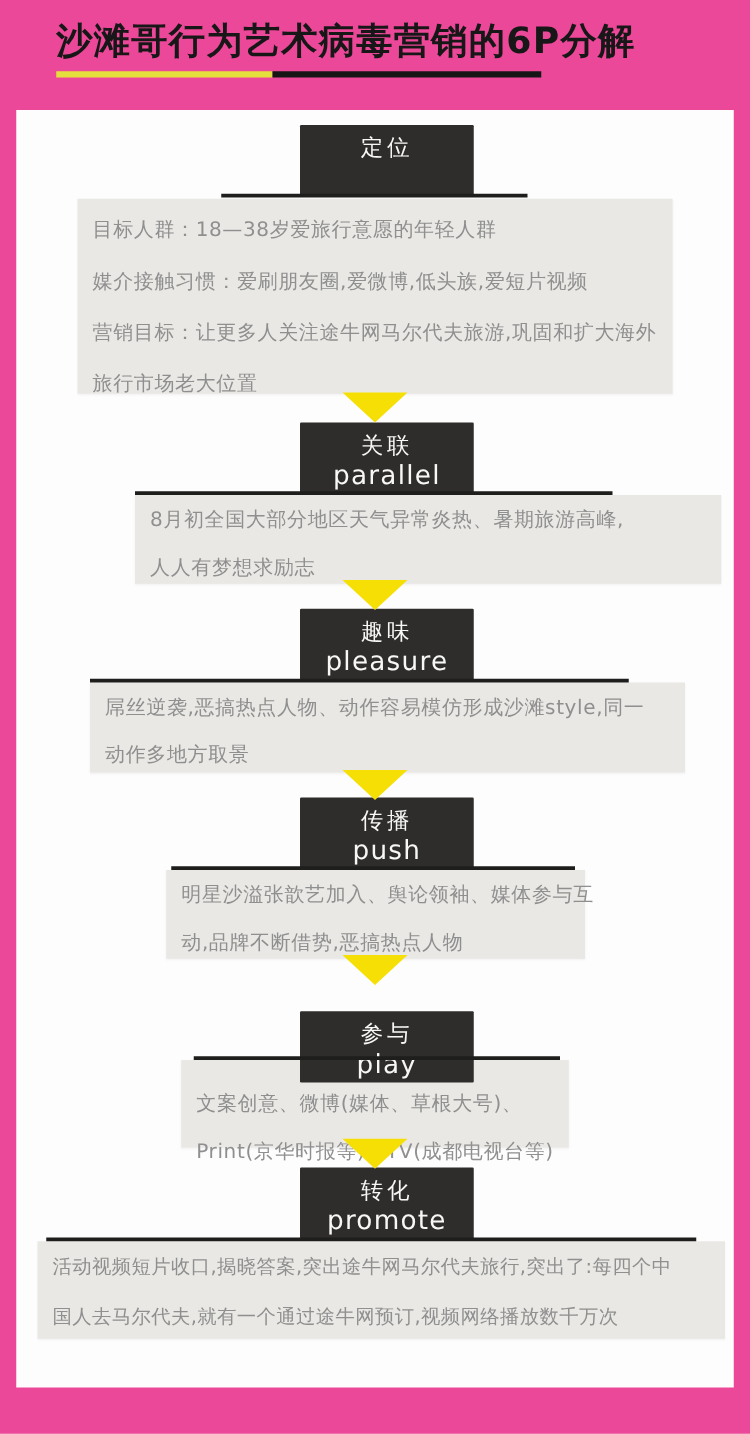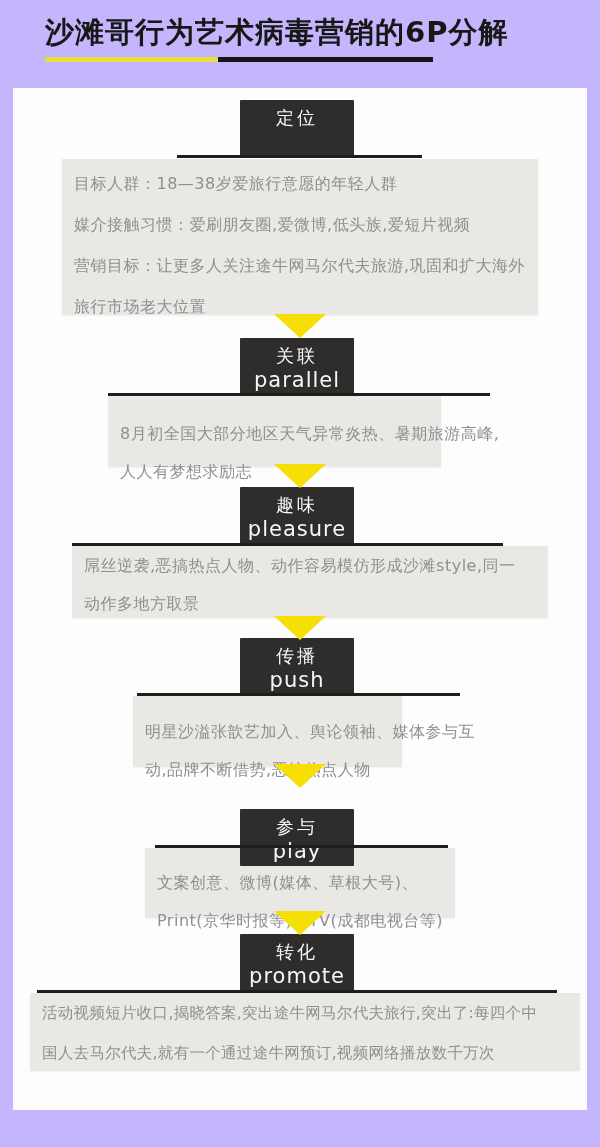--- a/index.html
+++ b/index.html
@@ -2,38 +2,38 @@
 <html><head>
 <meta charset="utf-8">
 <style>
   html,body{margin:0;padding:0;}
   body{
     width:600px;height:1147px;
     background:#edecea;
     font-family:"DejaVu Sans","Liberation Sans",sans-serif;
     overflow:hidden;
   }
-  .canvas{position:relative;width:600px;height:1147px;background:#c4b5fd;overflow:hidden;}
+  .canvas{position:relative;width:600px;height:1147px;background:#ec4899;overflow:hidden;}
 
   
   .title{
     position:absolute;left:45px;top:13px;
     font-size:29px;font-weight:bold;color:#171717;letter-spacing:1px;
     white-space:nowrap;
   }
   .ul-seg{position:absolute;top:57px;height:5px;}
   .ul-yellow{left:45px;width:173px;background:#e5df3e;}
   .ul-black{left:218px;width:215px;background:#161616;}
 
   
   .panel{position:absolute;left:13px;top:88px;width:574px;height:1022px;background:#fdfdfd;}
 
   
   .stage{
-    position:absolute;left:240px;width:114px;height:57px;
+    position:absolute;left:240px;width:139px;height:57px;
     background:#2e2d2b;color:#f7f7f5;text-align:center;z-index:2;
     border-radius:1px;
   }
   .stage .cn{font-size:18px;letter-spacing:3px;margin-top:6px;}
   .stage .en{font-size:21px;letter-spacing:1px;margin-top:0px;}
 
   
   .rule{position:absolute;height:3px;background:#1e1e1c;z-index:3;}
 
   
@@ -53,31 +53,31 @@
     border-top:24px solid #f6df05;
   }
 
   
   .b1{top:100px} .r1{top:155px;left:177px;width:245px}
   .g1{top:159px;left:62px;width:476px;height:156px;padding-top:4px}
   .g1 .ln{line-height:41px}
   .a1{top:314px}
 
   .b2{top:338px} .r2{top:393px;left:108px;width:382px}
-  .g2{top:396px;left:108px;width:333px;height:71px;padding-top:19px}
+  .g2{top:396px;left:108px;width:469px;height:71px;padding-top:1px}
   .g2 .ln{line-height:38px}
   .a2{top:464px}
 
   .b3{top:487px} .r3{top:543px;left:72px;width:431px}
   .g3{top:546px;left:72px;width:476px;height:72px;padding-top:1px}
   .g3 .ln{line-height:38px}
   .a3{top:616px}
 
   .b4{top:638px} .r4{top:693px;left:137px;width:323px}
-  .g4{top:696px;left:133px;width:269px;height:71px;padding-top:17px}
+  .g4{top:696px;left:133px;width:335px;height:71px;padding-top:1px}
   .g4 .ln{line-height:38px}
   .a4{top:764px}
 
   .b5{top:809px} .r5{top:845px;left:155px;width:293px}
   .g5{top:848px;left:145px;width:310px;height:70px;padding-top:16px}
   .g5 .ln{line-height:38px}
   .a5{top:911px}
 
   .b6{top:934px} .r6{top:990px;left:37px;width:520px}
   .g6{top:993px;left:30px;width:550px;height:78px;padding-top:0px;font-size:15.5px;letter-spacing:0.3px}

